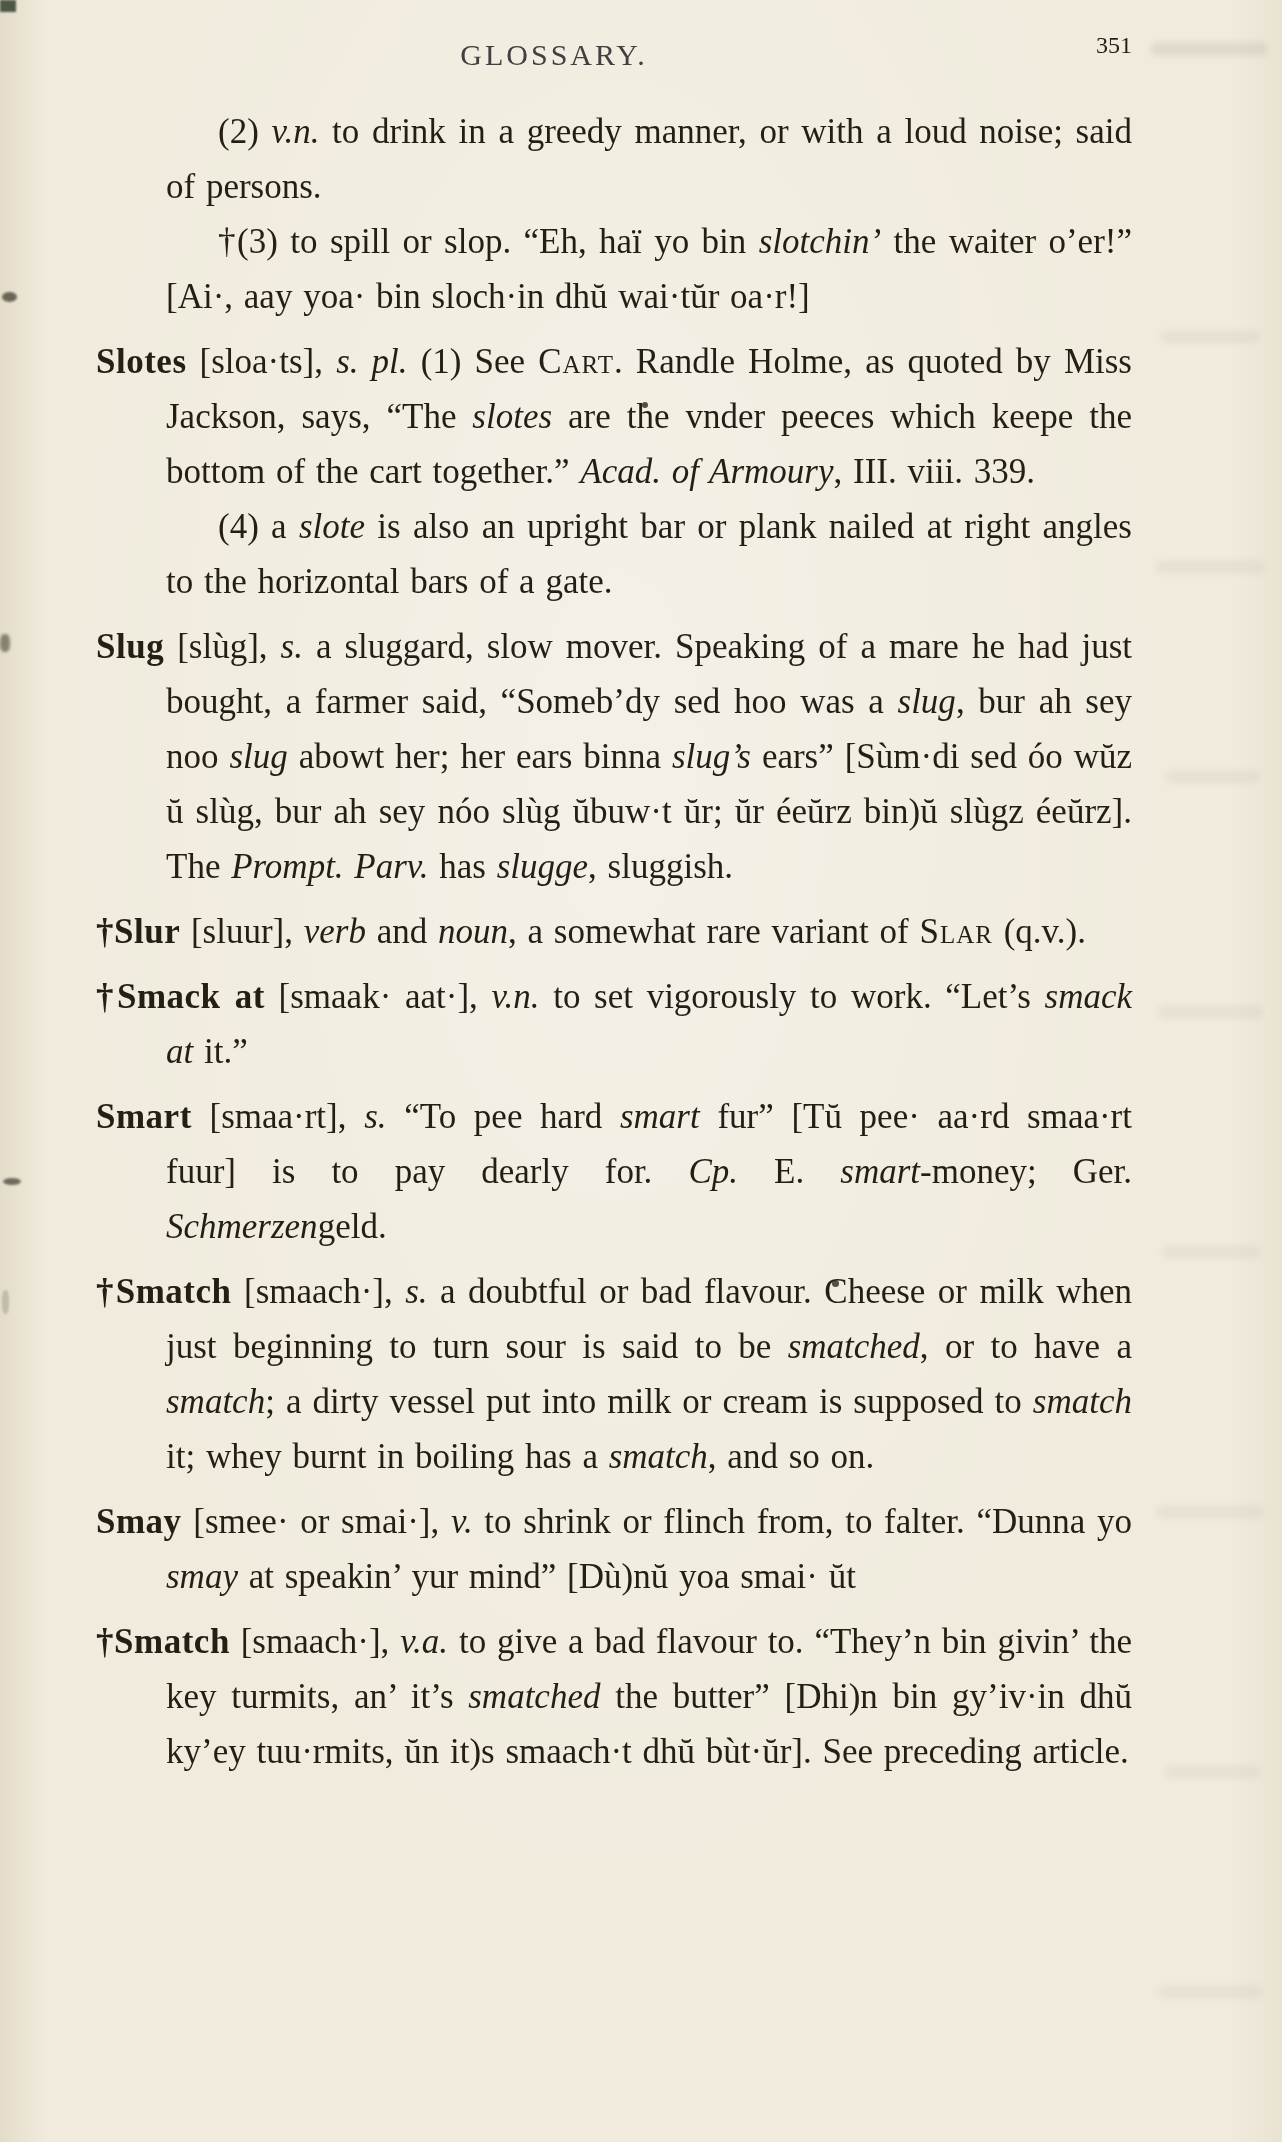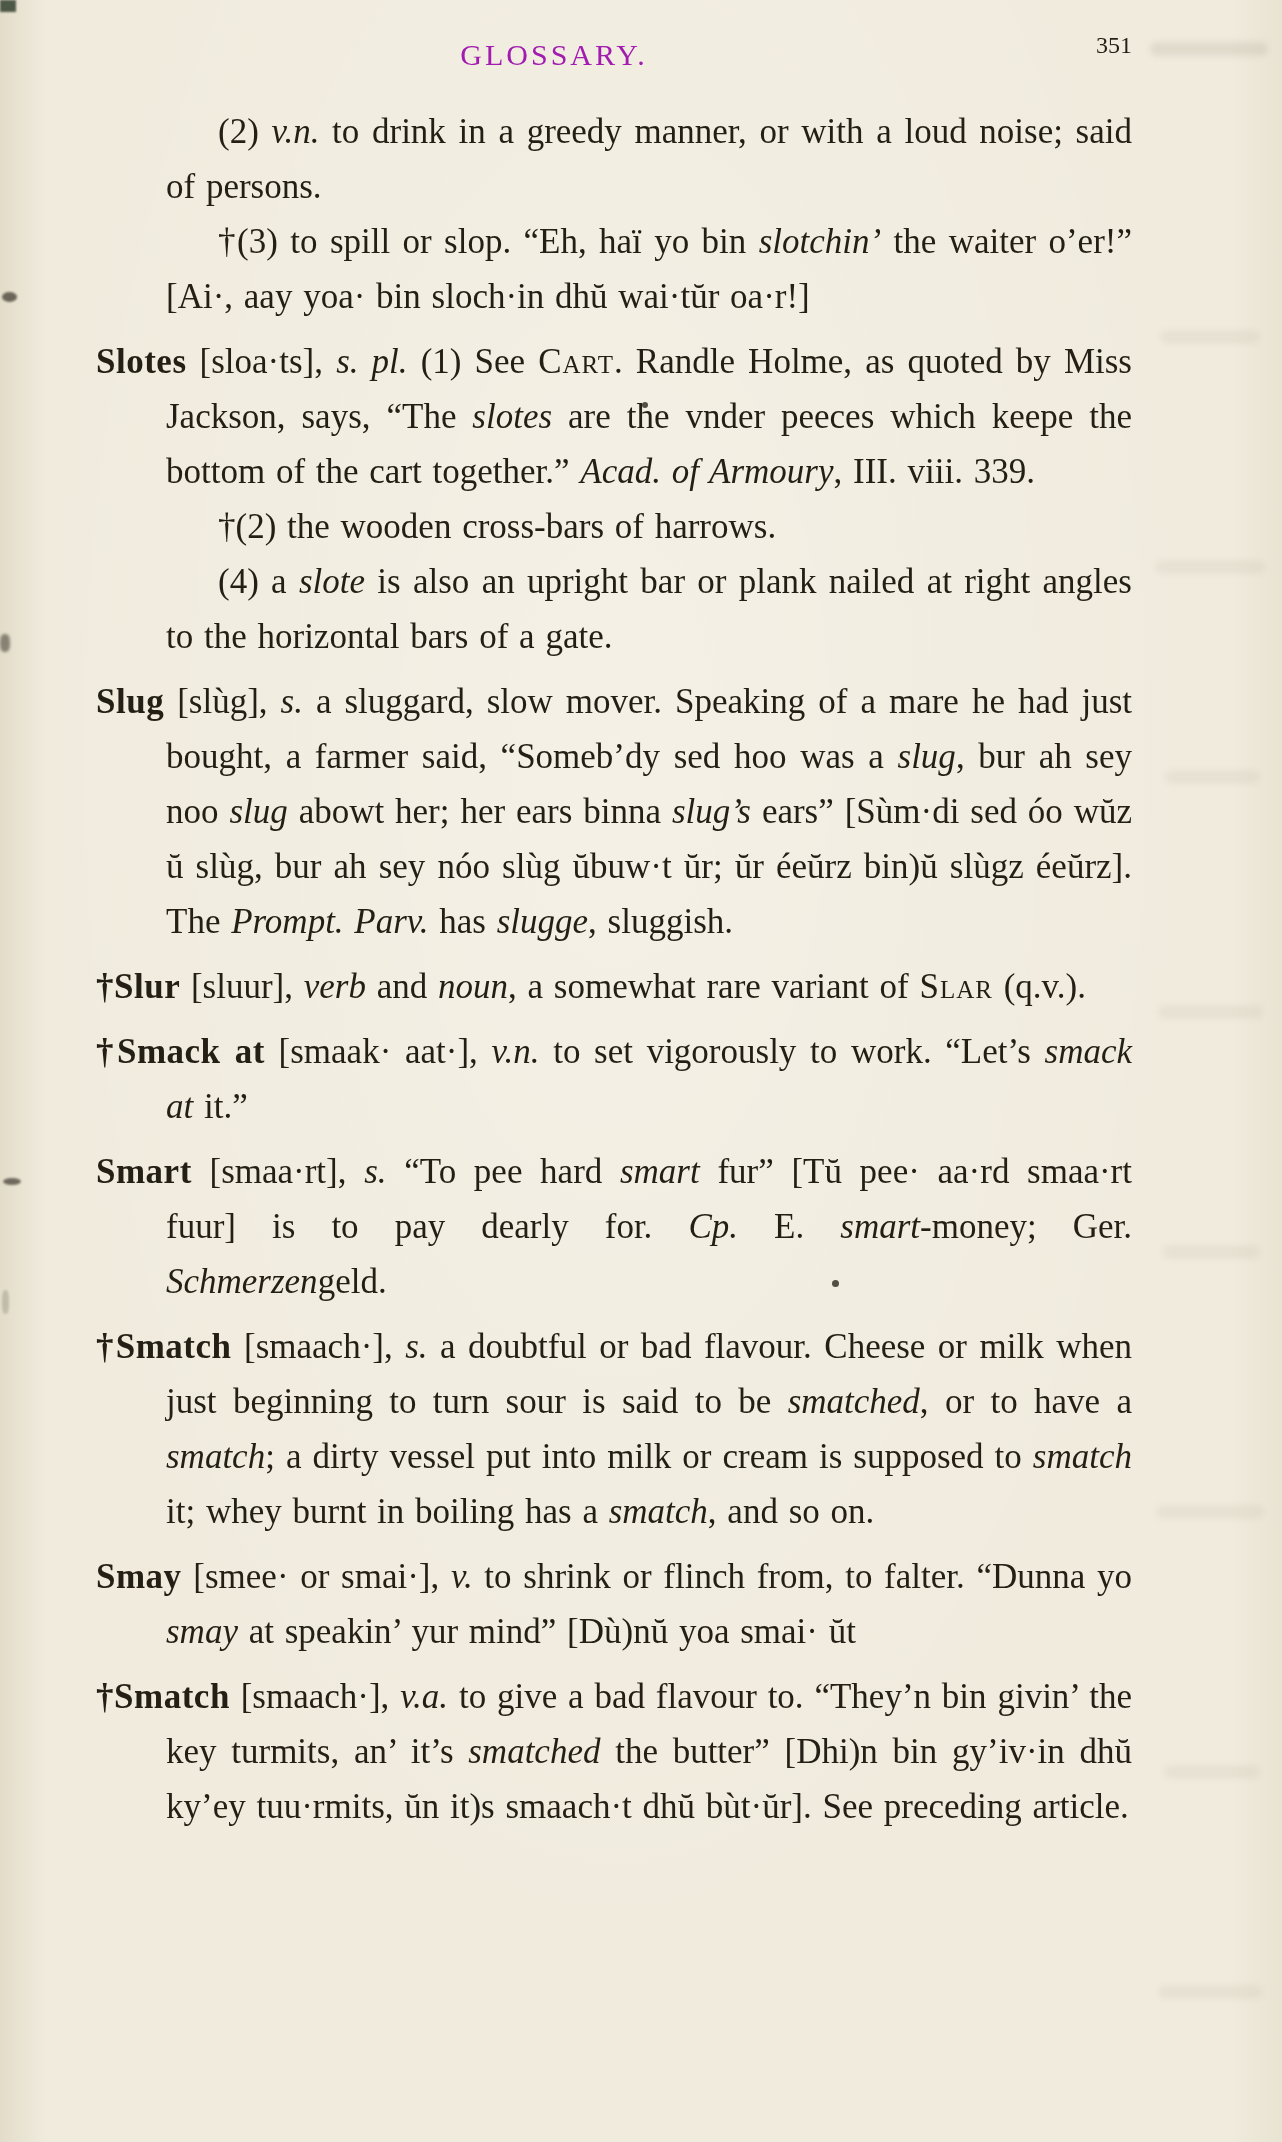--- a/index.html
+++ b/index.html
@@ -10,21 +10,21 @@
       radial-gradient(ellipse at 48% 35%, rgba(255,255,255,0.28), rgba(255,255,255,0) 62%),
       linear-gradient(90deg, #e3dcc9 0px, #f0ebdd 46px, #f0ebdd 1230px, #e9e3d2 1282px),
       #f0ebdd;
     font-family: "Liberation Serif", "DejaVu Serif", serif;
     color: #241f15;
   }
   .page { position: relative; width: 100%; height: 100%; padding: 30px 150px 0 96px; }
   .header { position: relative; height: 50px; margin-bottom: 24px; }
   .running-title {
     position: absolute; left: 0; right: 120px; text-align: center;
-    font-size: 30px; letter-spacing: 3px; top: 8px; color: #a21caf;
+    font-size: 30px; letter-spacing: 3px; top: 8px; color: #404040;
   }
   .page-number { position: absolute; right: 0; top: 2px; font-size: 24px; }
   .text { font-size: 35px; line-height: 55px; text-align: justify; word-spacing: 2px; }
   .entry-block { padding-left: 70px; margin-top: 10px; }
   .entry-block:first-child { margin-top: 8px; }
   p { margin: 0; }
   p.entry { text-indent: -70px; }
   p.sub { text-indent: 52px; }
   .b { font-weight: bold; letter-spacing: 0.5px; }
   .i { font-style: italic; }
@@ -60,21 +60,20 @@
     <div class="page-number">351</div>
   </div>
 
   <div class="text">
       <div class="entry-block">
         <p class="sub"><span>(2) </span><span class="i">v.n.</span><span> to drink in a greedy manner, or with a loud noise; said of persons.</span></p>
         <p class="sub"><span>†(3) to spill or slop.  “Eh, haï yo bin </span><span class="i">slotchin’</span><span> the waiter o’er!”  [Ai·, aay yoa· bin sloch·in dhŭ wai·tŭr oa·r!]</span></p>
       </div>
       <div class="entry-block">
         <p class="entry"><span class="b">Slotes</span><span> [sloa·ts], </span><span class="i">s. pl.</span><span> (1) See </span><span class="sc">Cart</span><span>.  Randle Holme, as quoted by Miss Jackson, says, “The </span><span class="i">slotes</span><span> are the vnder peeces which keepe the bottom of the cart together.”  </span><span class="i">Acad. of Armoury</span><span>, III. viii. 339.</span></p>
-        <p class="sub"><span>†(2) the wooden cross-bars of harrows.</span></p>
         <p class="sub"><span>(4) a </span><span class="i">slote</span><span> is also an upright bar or plank nailed at right angles to the horizontal bars of a gate.</span></p>
       </div>
       <div class="entry-block">
         <p class="entry"><span class="b">Slug</span><span> [slùg], </span><span class="i">s.</span><span> a sluggard, slow mover.  Speaking of a mare he had just bought, a farmer said, “Someb’dy sed hoo was a </span><span class="i">slug</span><span>, bur ah sey noo </span><span class="i">slug</span><span> abowt her; her ears binna </span><span class="i">slug’s</span><span> ears” [Sùm·di sed óo wŭz ŭ slùg, bur ah sey nóo slùg ŭbuw·t ŭr; ŭr éeŭrz bin)ŭ slùgz éeŭrz].  The </span><span class="i">Prompt. Parv.</span><span> has </span><span class="i">slugge</span><span>, sluggish.</span></p>
       </div>
       <div class="entry-block">
         <p class="entry"><span class="b">†Slur</span><span> [sluur], </span><span class="i">verb</span><span> and </span><span class="i">noun</span><span>, a somewhat rare variant of </span><span class="sc">Slar</span><span> (q.v.).</span></p>
       </div>
       <div class="entry-block">
         <p class="entry"><span class="b">†Smack at</span><span> [smaak· aat·], </span><span class="i">v.n.</span><span> to set vigorously to work.  “Let’s </span><span class="i">smack at</span><span> it.”</span></p>

